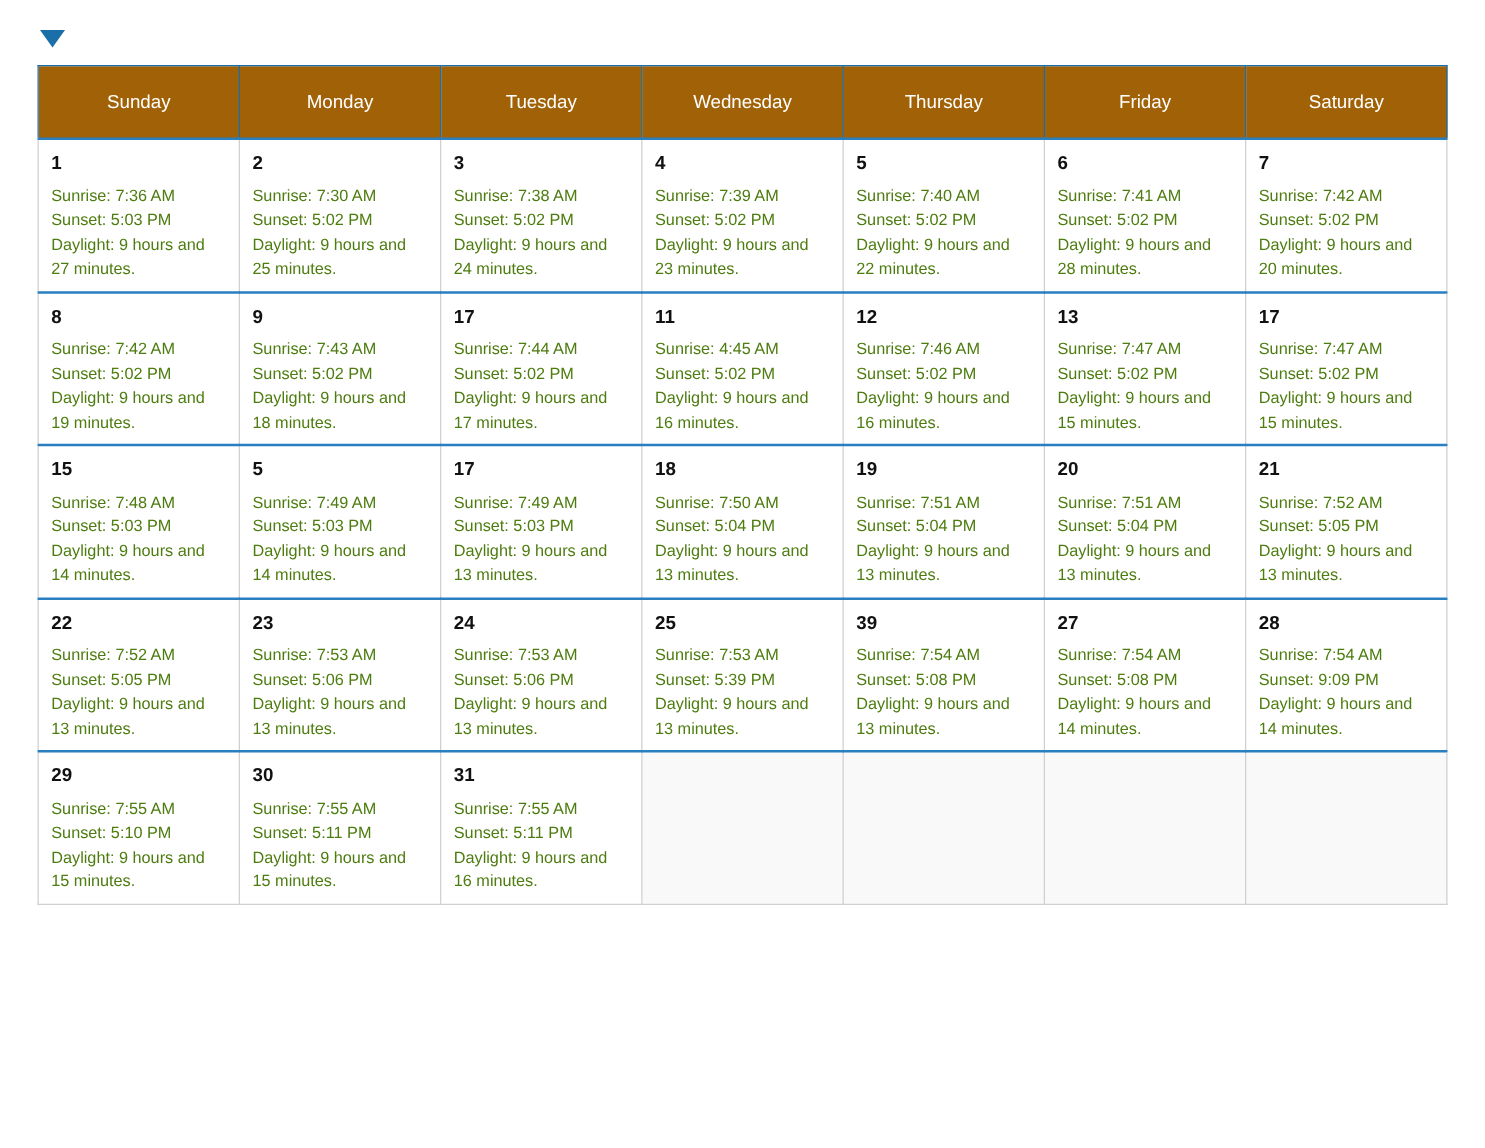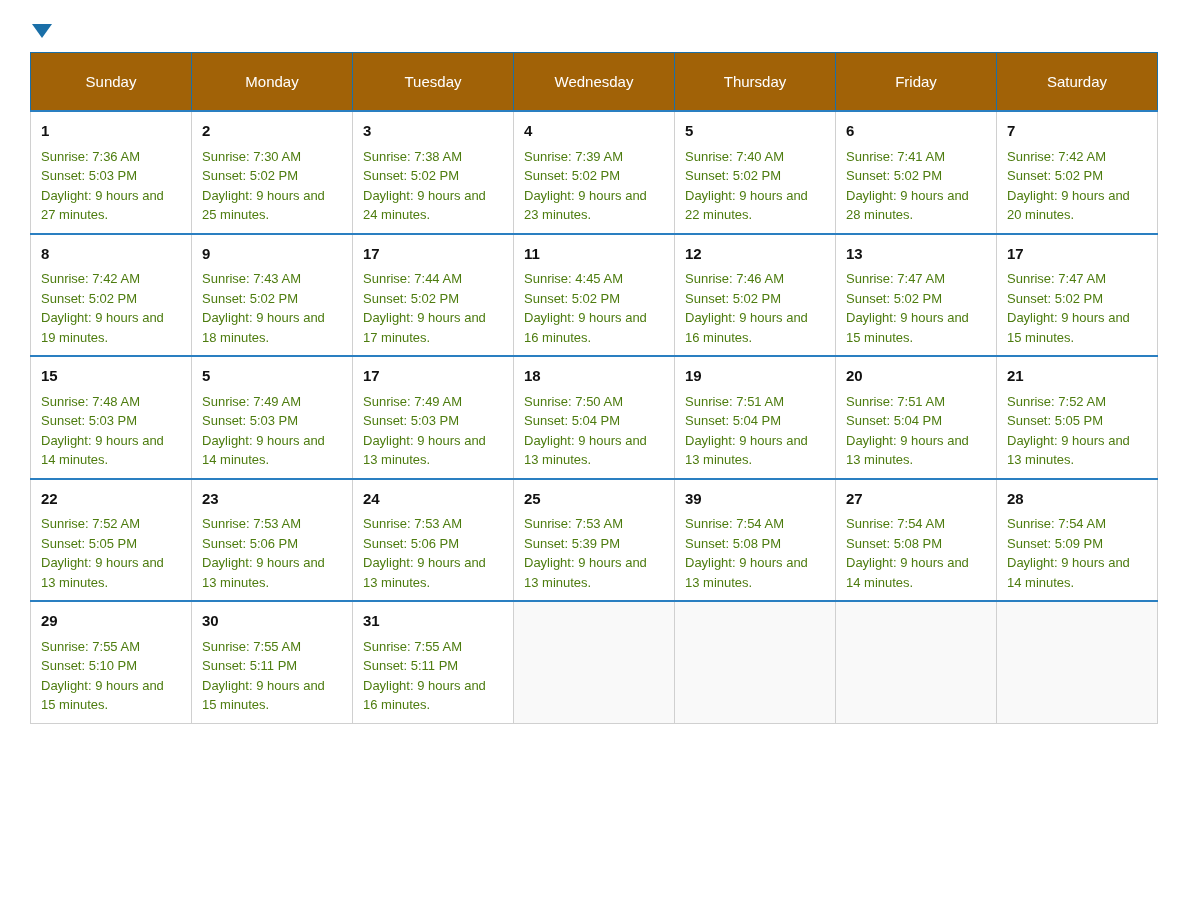--- a/index.html
+++ b/index.html
@@ -245,21 +245,21 @@
         <td>
           <span class="day-num">39</span>
           <div class="day-info"><span>Sunrise: 7:54 AM</span><br><span>Sunset: 5:08 PM</span><br><span>Daylight: 9 hours and 13 minutes.</span></div>
         </td>
         <td>
           <span class="day-num">27</span>
           <div class="day-info"><span>Sunrise: 7:54 AM</span><br><span>Sunset: 5:08 PM</span><br><span>Daylight: 9 hours and 14 minutes.</span></div>
         </td>
         <td>
           <span class="day-num">28</span>
-          <div class="day-info"><span>Sunrise: 7:54 AM</span><br><span>Sunset: 5:09 PM</span><br><span>Daylight: 9 hours and 14 minutes.</span></div>
+          <div class="day-info"><span>Sunrise: 7:54 AM</span><br><span>Sunset: 9:09 PM</span><br><span>Daylight: 9 hours and 14 minutes.</span></div>
         </td>
       </tr>
       <tr>
         <td>
           <span class="day-num">29</span>
           <div class="day-info"><span>Sunrise: 7:55 AM</span><br><span>Sunset: 5:10 PM</span><br><span>Daylight: 9 hours and 15 minutes.</span></div>
         </td>
         <td>
           <span class="day-num">30</span>
           <div class="day-info"><span>Sunrise: 7:55 AM</span><br><span>Sunset: 5:11 PM</span><br><span>Daylight: 9 hours and 15 minutes.</span></div>

